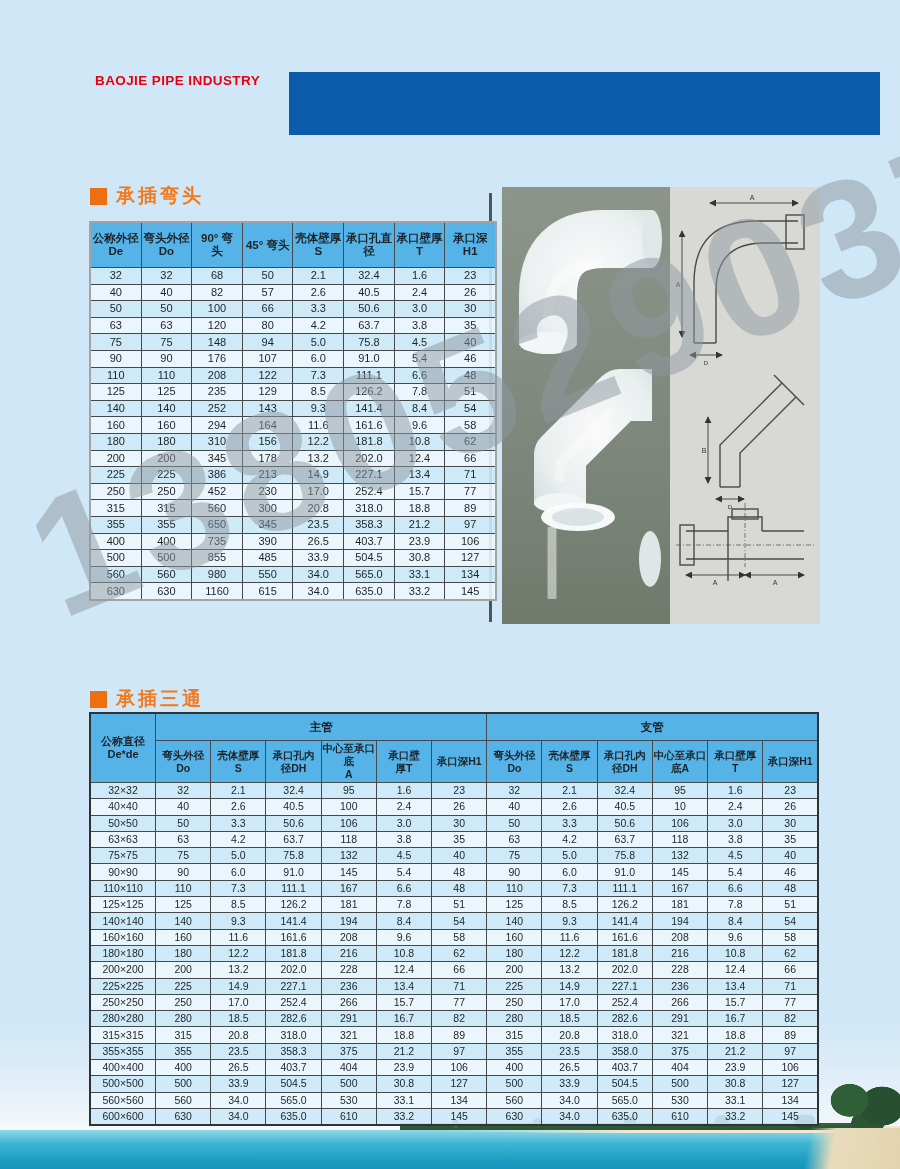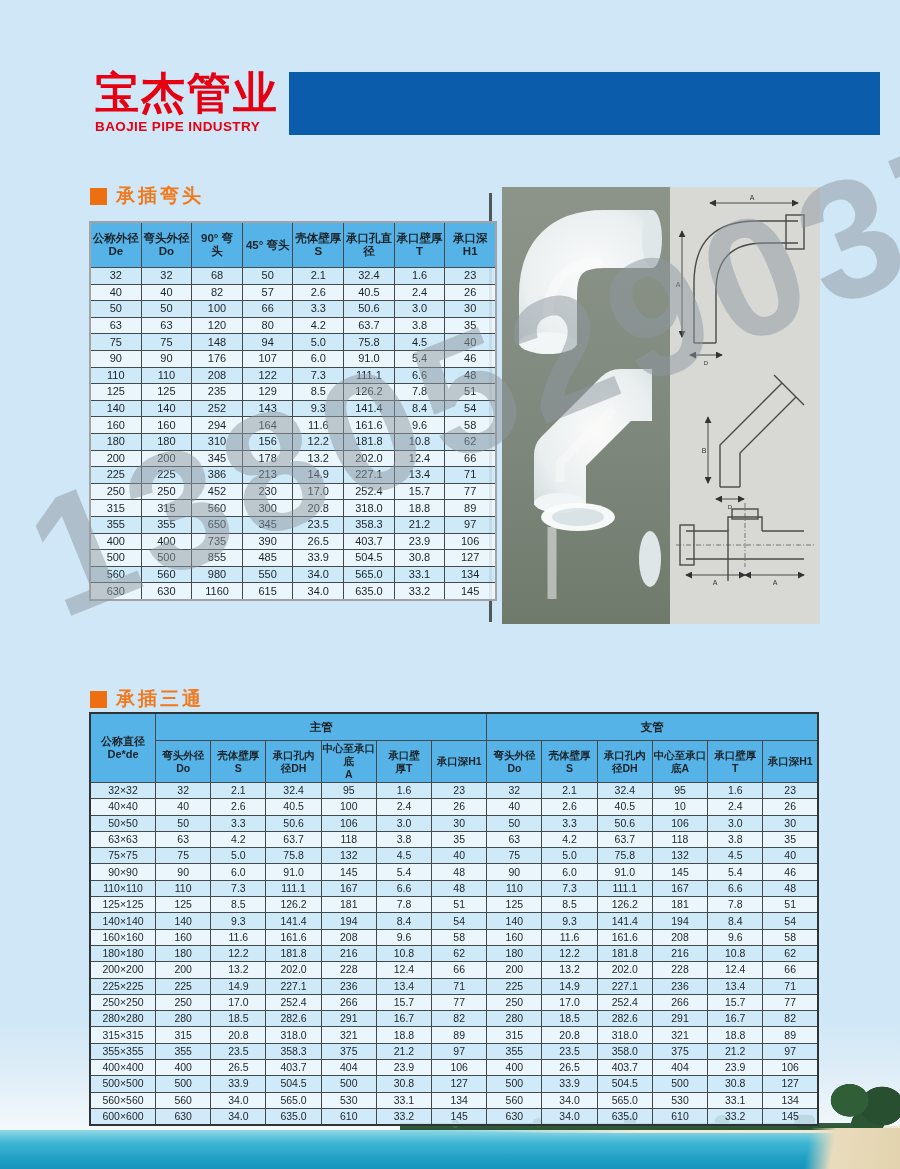--- a/index.html
+++ b/index.html
@@ -69,21 +69,20 @@
 
   
   .watermark{left:40px;top:470px;width:1200px;z-index:6;pointer-events:none;
        font-size:168px;font-weight:bold;letter-spacing:10px;white-space:nowrap;
        color:rgba(142,152,160,.5);transform:rotate(-22deg);transform-origin:left center;}
 </style>
 </head>
 <body>
 
 <div class="abs logo">
-  <div class="logo-cn">宝杰管业</div>
   <div class="logo-en">BAOJIE PIPE INDUSTRY</div>
 </div>
 <div class="abs blue-bar"></div>
 
 <div class="abs sec-title" id="title1">
   <span class="sq"></span>
   <span class="txt">承插弯头</span>
 </div>
 
 <table class="abs" id="elbow-table">

